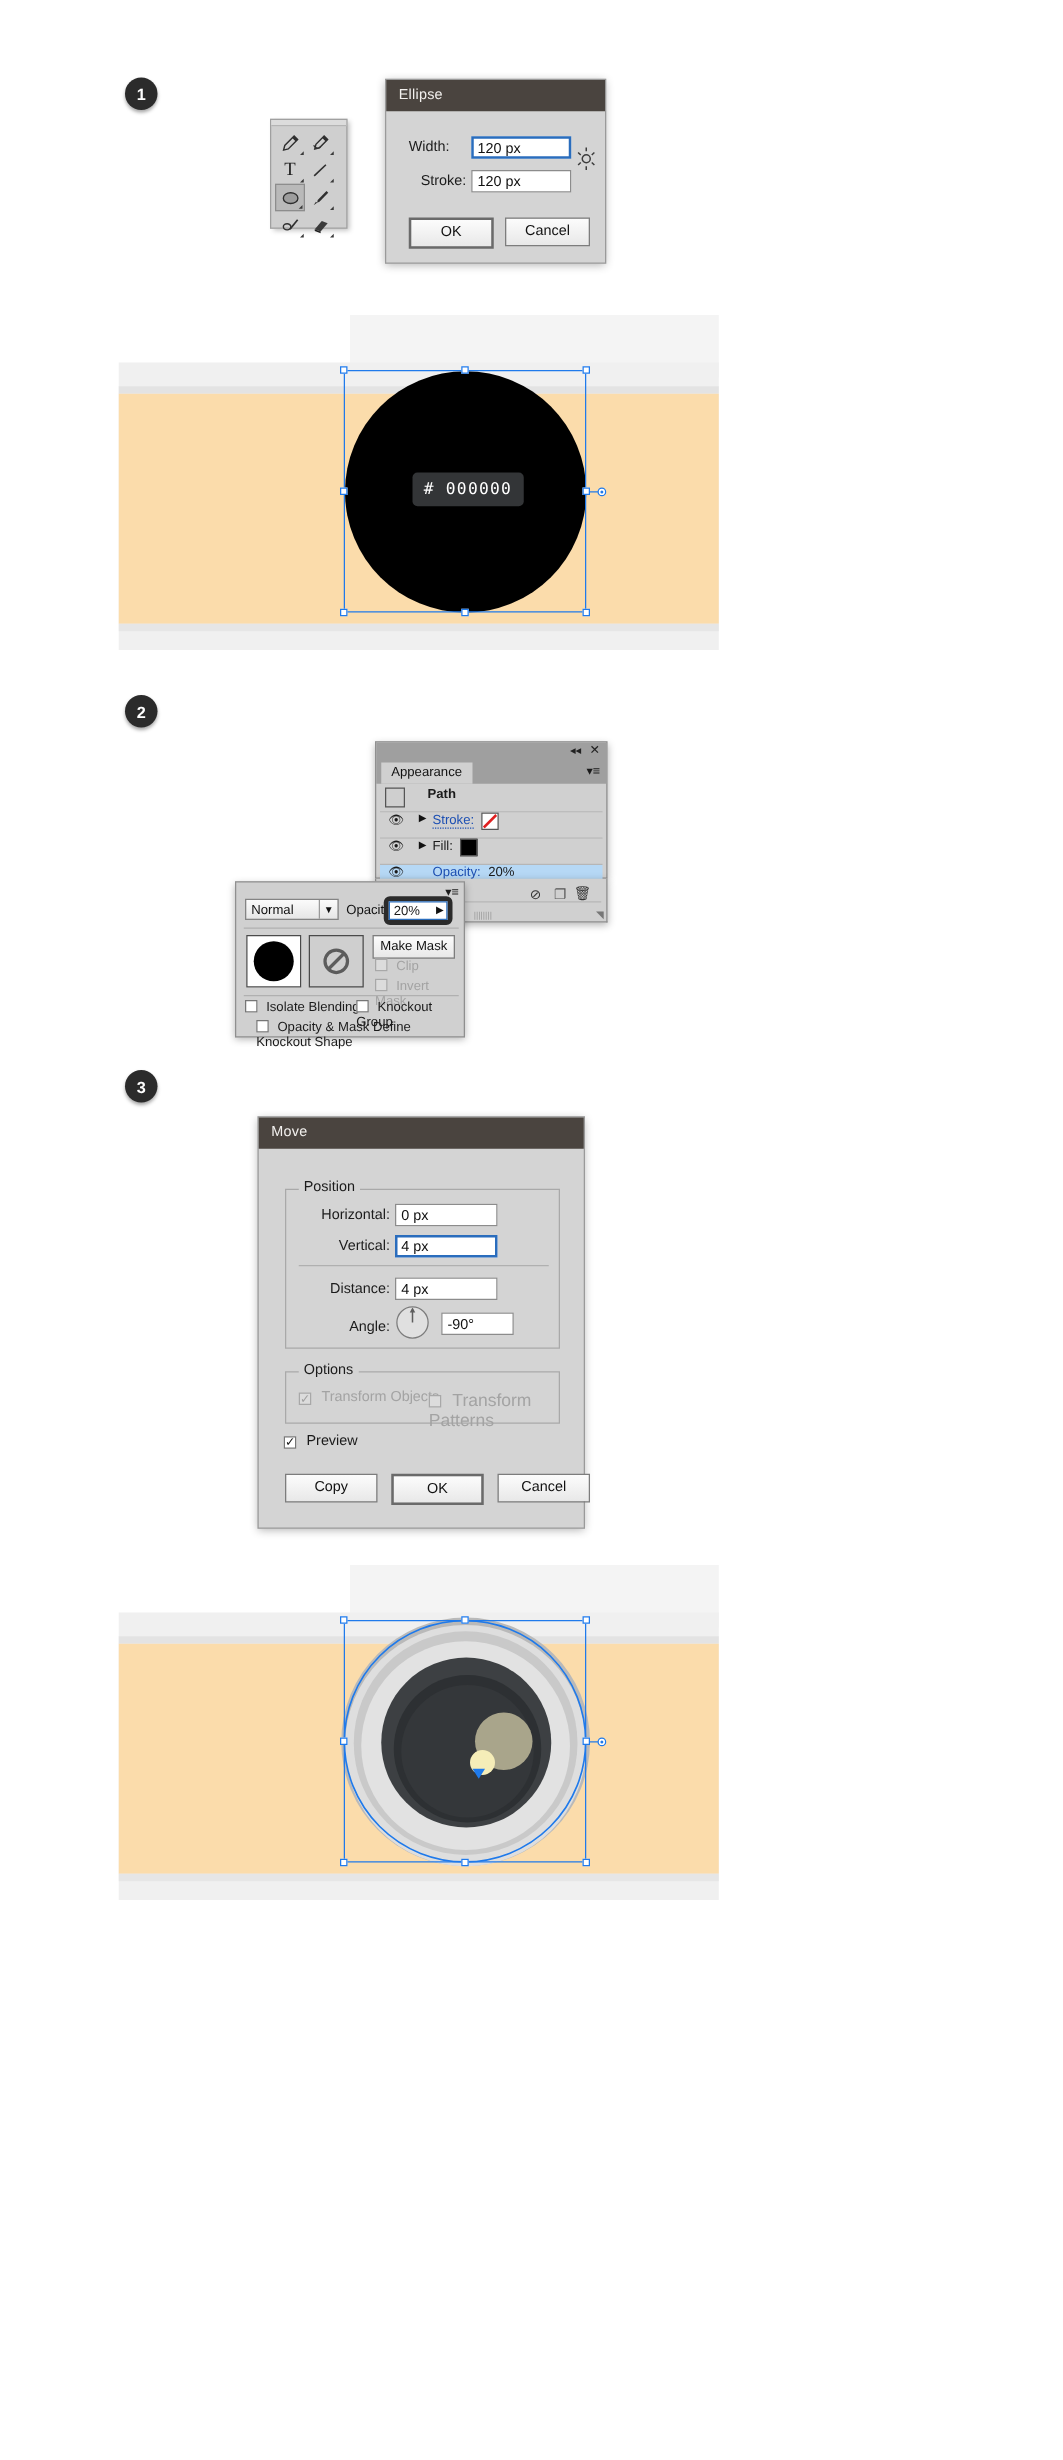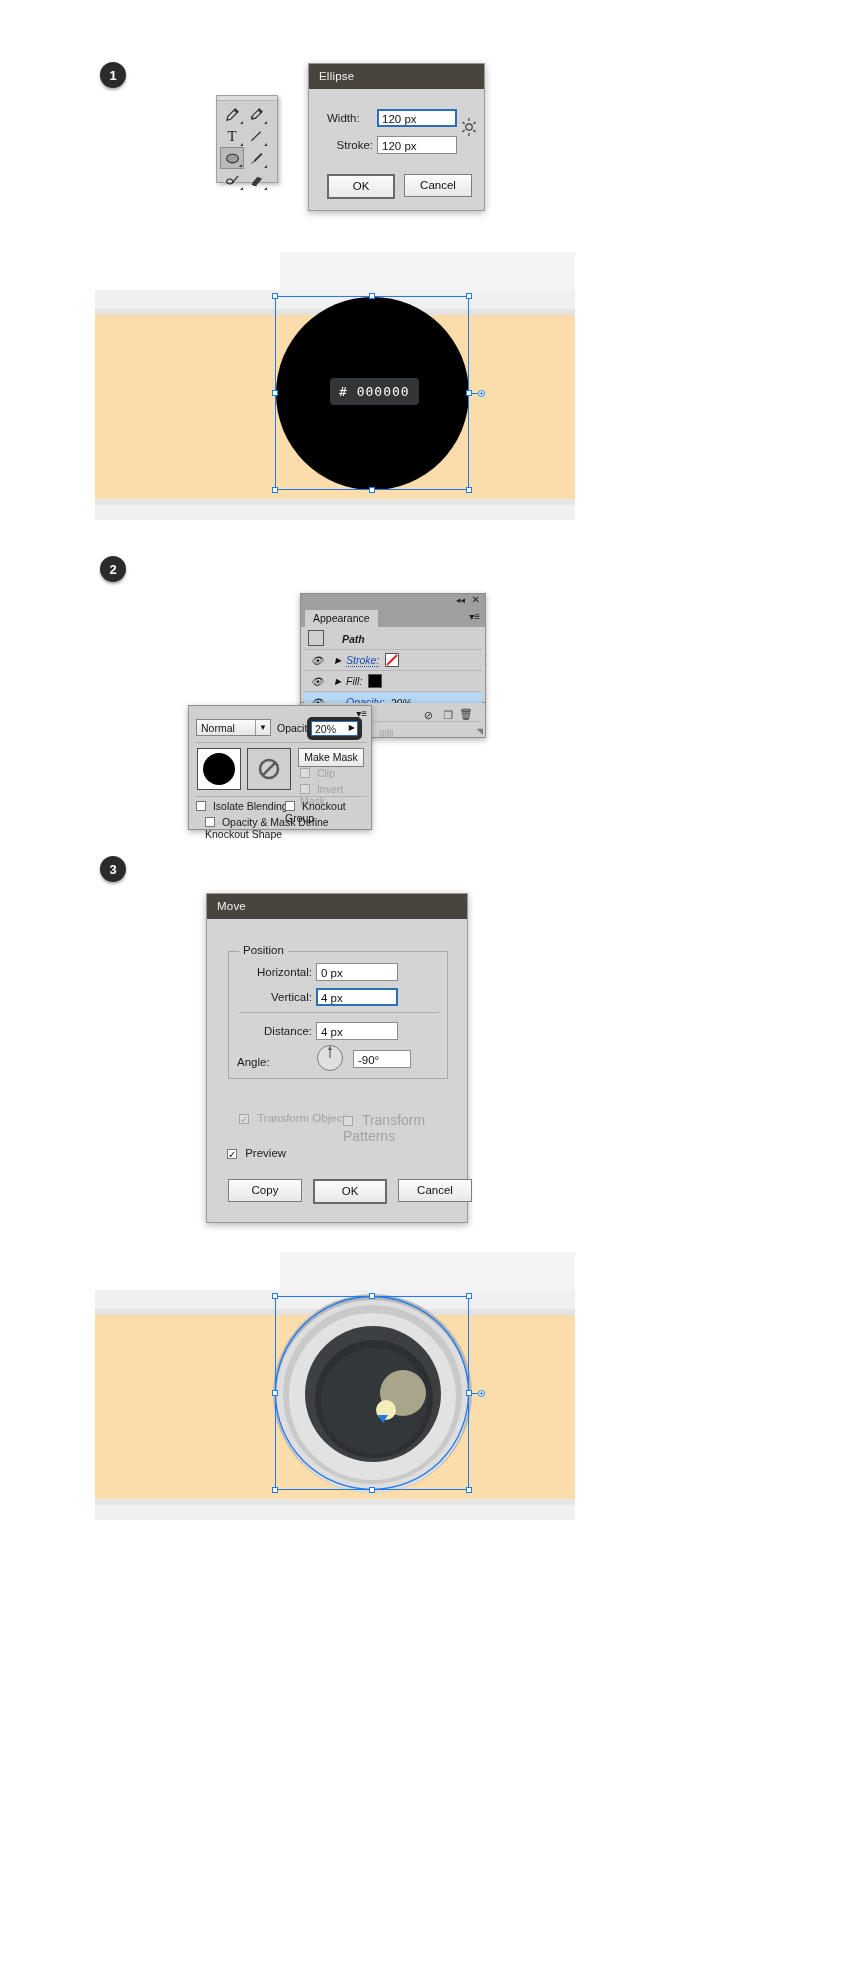--- a/index.html
+++ b/index.html
@@ -97,22 +97,22 @@
   }
 
   
   .panel { background:#d0d0d0; border:1px solid #8f8f8f; box-shadow:0 2px 6px rgba(0,0,0,.3); }
   .panel-head{ background:#9f9f9f; height:14px; position:relative; }
   .panel-tabs{ background:#9f9f9f; height:19px; position:relative; }
   .panel-tab{
     position:absolute;left:4px;top:2px;background:#d0d0d0;
     font-size:10.5px;padding:2px 8px 3px 8px;color:#111;
   }
-  .row{ display:flex; align-items:center; height:21px; border-bottom:1px solid #b6b6b6;
-        background:#d0d0d0; font-size:10.5px;font-style:italic; }
+  .row{ display:flex; align-items:flex-start; height:21px; border-bottom:1px solid #b6b6b6;
+        background:#d0d0d0; font-size:10.5px; }
   .row.sel{ background:#b6d8f5; }
   .eye{ width:26px; text-align:center; font-size:10px; color:#1a1a1a;}
   .tri{ width:16px; text-align:center; font-size:8px; color:#111;}
   .link{ color:#1c4fb3; border-bottom:1px dotted #1c4fb3; }
   .swatch{ width:14px;height:14px;border:1px solid #555;background:#fff;margin-left:6px;}
 
   
   .tp{ background:#d0d0d0; border:1px solid #8f8f8f; box-shadow:0 2px 6px rgba(0,0,0,.3);}
   .combo{
     background:linear-gradient(#fbfbfb,#e6e6e6); border:1px solid #848484;
@@ -374,30 +374,33 @@
   <div class="abs ai-field" style="left:109px;top:69px;width:82px;">0 px</div>
 
   <div class="abs ai-label" style="left:30px;top:97px;width:75px;text-align:right;">Vertical:</div>
   <div class="abs ai-field focus" style="left:109px;top:94px;width:82px;">4 px</div>
 
   <div class="abs hr" style="left:32px;top:118px;width:200px;"></div>
 
   <div class="abs ai-label" style="left:30px;top:131px;width:75px;text-align:right;">Distance:</div>
   <div class="abs ai-field" style="left:109px;top:128px;width:82px;">4 px</div>
 
-  <div class="abs ai-label" style="left:30px;top:162px;width:75px;">Angle:</div>
+  <div class="abs ai-label" style="left:30px;top:162px;width:75px;text-align:right;">Angle:</div>
   <div class="abs" style="left:109px;top:150px;">
     <svg width="28" height="28" viewBox="0 0 28 28">
       <circle cx="14" cy="14" r="12.5" fill="#e0e0e0" stroke="#7c7c7c" stroke-width="1"></circle>
       <line x1="14" y1="14" x2="14" y2="3" stroke="#5e5e5e" stroke-width="1.2"></line>
       <polygon points="14,2 11.8,6 16.2,6" fill="#5e5e5e"></polygon>
     </svg>
   </div>
   <div class="abs ai-field" style="left:146px;top:156px;width:58px;">-90°</div>
 
+  <div class="groupbox" style="left:21px;top:203px;width:220px;height:42px;">
+    <span class="group-title">Options</span>
+  </div>
   <div class="abs" style="left:32px;top:218px;font-size:11.5px;">
     <span class="cbox dim checked"></span>
     <span class="dimtext" style="margin-left:5px;">Transform Objects</span>
   </div>
   <div class="abs" style="left:136px;top:218px;font-size:14px;">
     <span class="cbox dim"></span>
     <span class="dimtext" style="margin-left:5px;">Transform Patterns</span>
   </div>
 
   <div class="abs" style="left:20px;top:253px;font-size:11.5px;">

